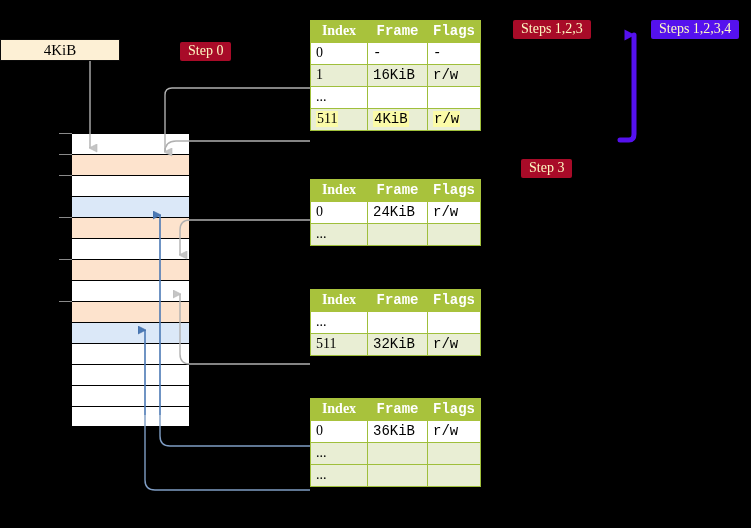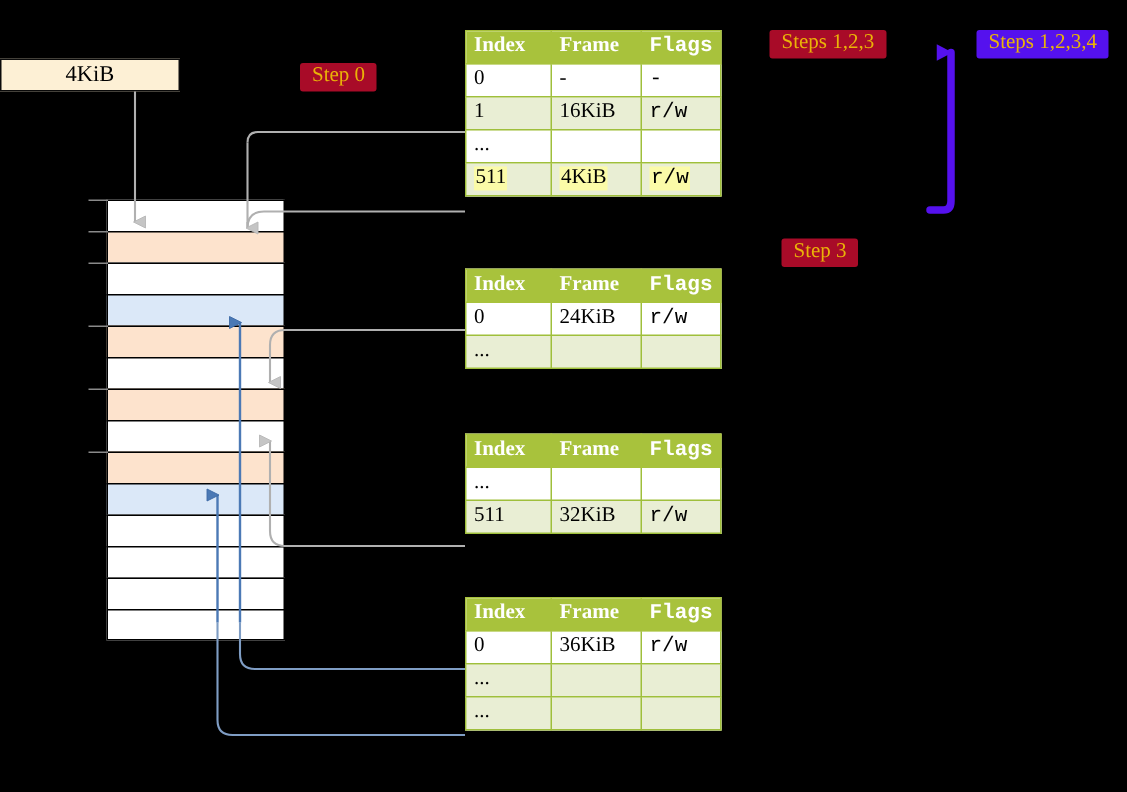--- a/index.html
+++ b/index.html
@@ -8,21 +8,21 @@
     font-family:"Liberation Serif", serif;
     color:#000;
   }
   .stage{position:absolute;inset:0;}
 
   
   .badge{
     position:absolute;
     font-family:"Liberation Serif", serif;
     font-size:14px;
-    color:#eab308;
+    color:#fef9c3;
     padding:2px 8px 3px 8px;
     border-radius:2px;
     white-space:nowrap;
     line-height:14px;
   }
   .badge-red{background:#a80b28;}
   .badge-blue{background:#5511ee;}
 
   
   .kib-box{
@@ -70,41 +70,42 @@
     text-align:left;
     font-weight:normal;
     vertical-align:middle;
   }
   .ptable th{
     background:#a8c23c;
     color:#ffffff;
     font-weight:bold;
     font-size:14px;
     border-color:#a8c23c;
+    text-align:center;
   }
   .ptable tr.alt td{background:#e9eed4;}
   .ptable tr.plain td{background:#ffffff;}
   .c-index{width:57px;}
-  .c-frame{width:60px;}
+  .c-frame{width:60px;font-family:Liberation Mono, monospace;}
   .c-flags{width:52px;font-family:Liberation Mono, monospace;}
   .cell-hl{display:inline-block;background:#fbfba8;padding:0 1px;}
 
   
   .wires{position:absolute;left:0;top:0;width:751px;height:528px;pointer-events:none;}
 </style>
 </head>
 <body>
 
 <div class="stage">
 
   <div class="kib-box">
     <span>4KiB</span>
   </div>
 
-  <div class="badge badge-red" style="left:200px;top:42px;">
+  <div class="badge badge-red" style="left:180px;top:42px;">
     <span>Step 0</span>
   </div>
 
   <div class="badge badge-red" style="left:513px;top:20px;">
     <span>Steps 1,2,3</span>
   </div>
 
   <div class="badge badge-blue" style="left:651px;top:20px;">
     <span>Steps 1,2,3,4</span>
   </div>

